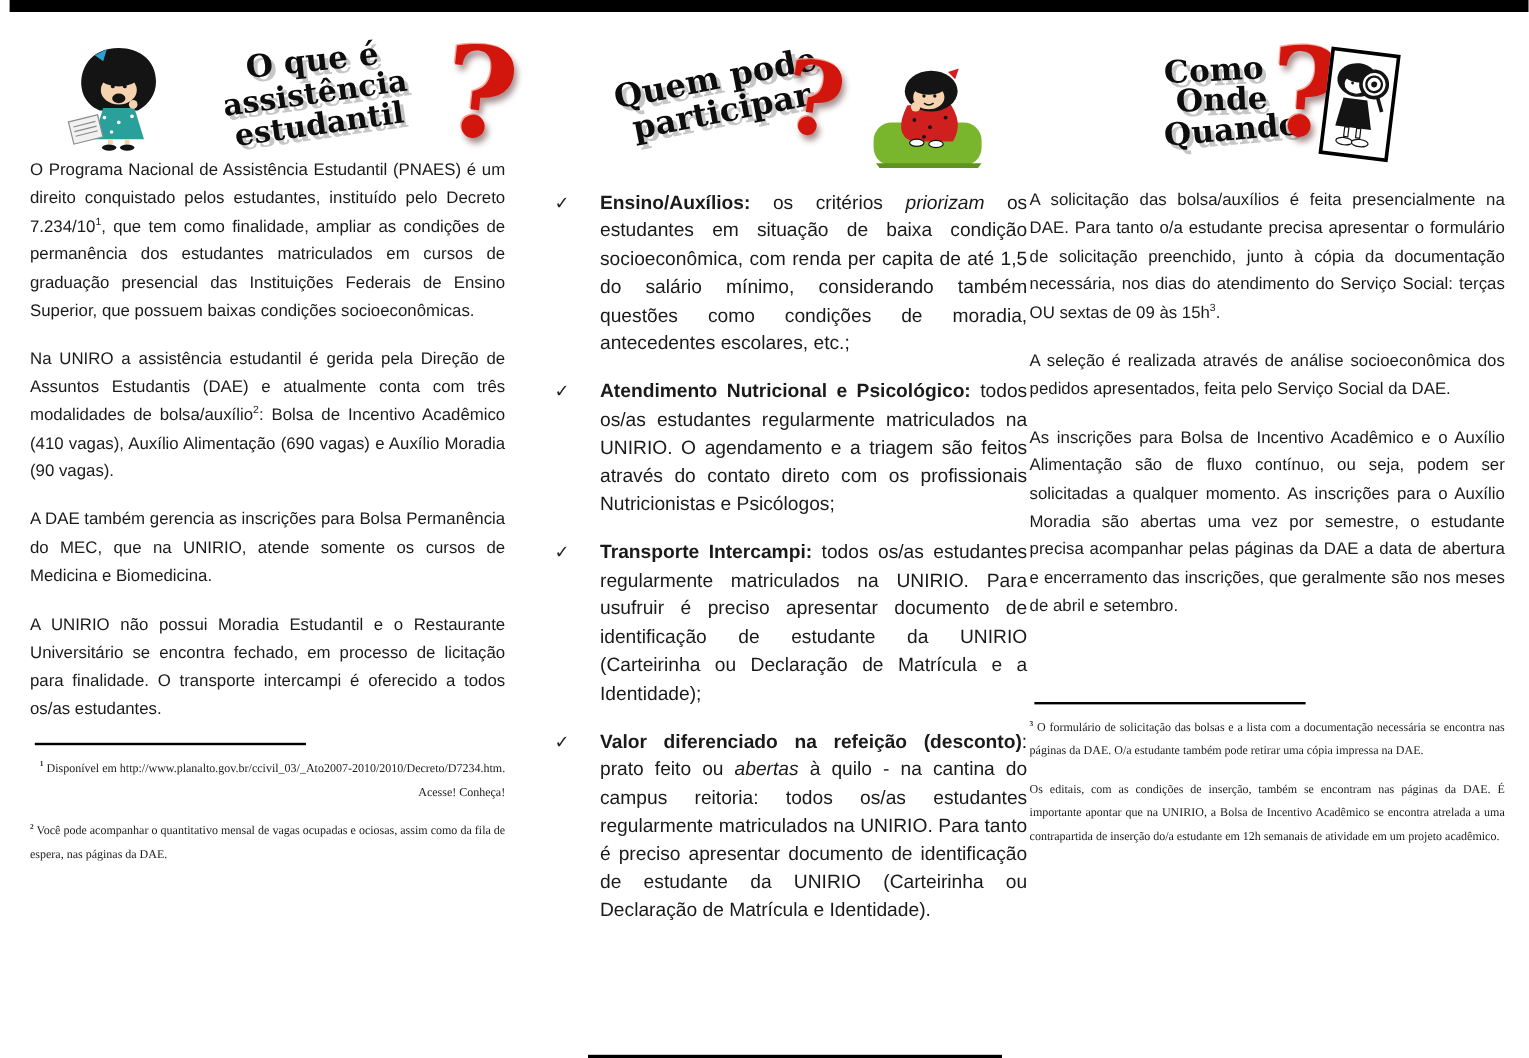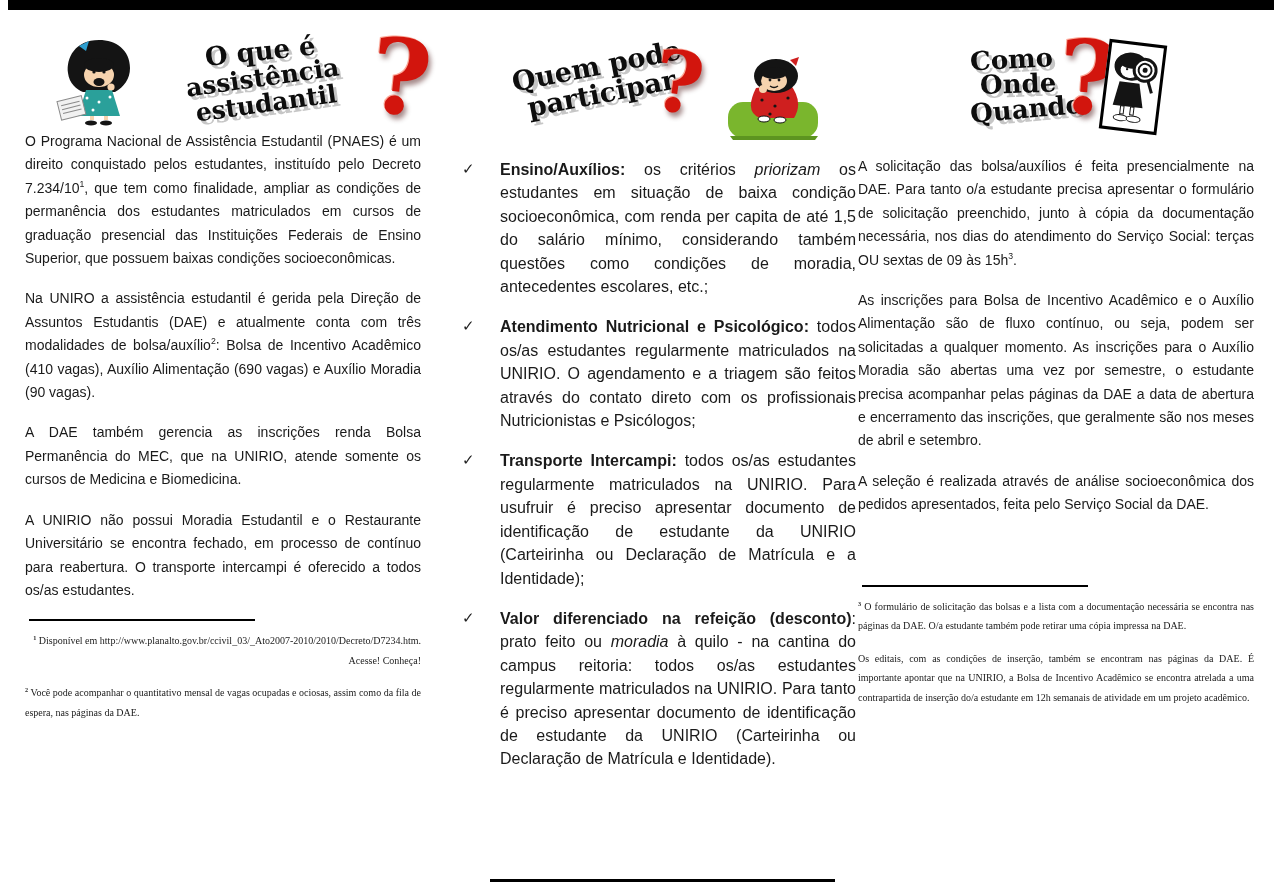--- a/index.html
+++ b/index.html
@@ -98,22 +98,22 @@
       </svg>
       <div class="hdr-title title1">
         <div class="tl1">O que é</div>
         <div class="tl2">assistência estudantil</div>
       </div>
       <div class="qmark q1">?</div>
     </header>
 
     <p class="body-p">O Programa Nacional de Assistência Estudantil (PNAES) é um direito conquistado pelos estudantes, instituído pelo Decreto 7.234/10<sup>1</sup>, que tem como finalidade, ampliar as condições de permanência dos estudantes matriculados em cursos de graduação presencial das Instituições Federais de Ensino Superior, que possuem baixas condições socioeconômicas.</p>
     <p class="body-p">Na UNIRO a assistência estudantil é gerida pela Direção de Assuntos Estudantis (DAE) e atualmente conta com três modalidades de bolsa/auxílio<sup>2</sup>: Bolsa de Incentivo Acadêmico (410 vagas), Auxílio Alimentação (690 vagas) e Auxílio Moradia (90 vagas).</p>
-    <p class="body-p">A DAE também gerencia as inscrições renda Bolsa Permanência do MEC, que na UNIRIO, atende somente os cursos de Medicina e Biomedicina.</p>
-    <p class="body-p">A UNIRIO não possui Moradia Estudantil e o Restaurante Universitário se encontra fechado, em processo de contínuo para reabertura. O transporte intercampi é oferecido a todos os/as estudantes.</p>
+    <p class="body-p">A DAE também gerencia as inscrições para Bolsa Permanência do MEC, que na UNIRIO, atende somente os cursos de Medicina e Biomedicina.</p>
+    <p class="body-p">A UNIRIO não possui Moradia Estudantil e o Restaurante Universitário se encontra fechado, em processo de licitação para finalidade. O transporte intercampi é oferecido a todos os/as estudantes.</p>
 
     <hr class="fn-rule">
     <p class="fn rag"><strong><sup>1</sup></strong> Disponível em http://www.planalto.gov.br/ccivil_03/_Ato2007-2010/2010/Decreto/D7234.htm. Acesse! Conheça!</p>
     <p class="fn"><strong><sup>2</sup></strong> Você pode acompanhar o quantitativo mensal de vagas ocupadas e ociosas, assim como da fila de espera, nas páginas da DAE.</p>
   </section>
 
   <section class="col col2">
     <header class="hdr hdr2">
       <div class="hdr-title title2">
         <div class="tl1">Quem pode</div>
@@ -149,21 +149,21 @@
       <li>
         <span class="check">✓</span>
         <div class="btxt"><strong>Atendimento Nutricional e Psicológico:</strong> todos os/as estudantes regularmente matriculados na UNIRIO. O agendamento e a triagem são feitos através do contato direto com os profissionais Nutricionistas e Psicólogos;</div>
       </li>
       <li>
         <span class="check">✓</span>
         <div class="btxt"><strong>Transporte Intercampi:</strong> todos os/as estudantes regularmente matriculados na UNIRIO. Para usufruir é preciso apresentar documento de identificação de estudante da UNIRIO (Carteirinha ou Declaração de Matrícula e a Identidade);</div>
       </li>
       <li>
         <span class="check">✓</span>
-        <div class="btxt"><strong>Valor diferenciado na refeição (desconto)</strong>: prato feito ou <em>moradia</em> à quilo - na cantina do campus reitoria: todos os/as estudantes regularmente matriculados na UNIRIO. Para tanto é preciso apresentar documento de identificação de estudante da UNIRIO (Carteirinha ou Declaração de Matrícula e Identidade).</div>
+        <div class="btxt"><strong>Valor diferenciado na refeição (desconto)</strong>: prato feito ou <em>abertas</em> à quilo - na cantina do campus reitoria: todos os/as estudantes regularmente matriculados na UNIRIO. Para tanto é preciso apresentar documento de identificação de estudante da UNIRIO (Carteirinha ou Declaração de Matrícula e Identidade).</div>
       </li>
     </ul>
   </section>
 
   <section class="col col3">
     <header class="hdr hdr3">
       <div class="hdr-title title3">
         <span class="tl1">Como</span>
         <span class="tl2">Onde</span>
         <span class="tl3">Quando</span>
@@ -182,20 +182,20 @@
           <path d="M12 38 L32 38 L38 62 L8 62 Z" fill="#141414"></path>
           <rect x="16" y="62" width="3.5" height="8" fill="#fff" stroke="#141414"></rect>
           <rect x="26" y="62" width="3.5" height="8" fill="#fff" stroke="#141414"></rect>
           <ellipse cx="17" cy="74" rx="7" ry="3" fill="#fff" stroke="#141414"></ellipse>
           <ellipse cx="30" cy="74" rx="7" ry="3" fill="#fff" stroke="#141414"></ellipse>
         </svg>
       </div>
     </header>
 
     <p class="body-p">A solicitação das bolsa/auxílios é feita presencialmente na DAE. Para tanto o/a estudante precisa apresentar o formulário de solicitação preenchido, junto à cópia da documentação necessária, nos dias do atendimento do Serviço Social: terças OU sextas de 09 às 15h<sup>3</sup>.</p>
+    <p class="body-p">A seleção é realizada através de análise socioeconômica dos pedidos apresentados, feita pelo Serviço Social da DAE.</p>
     <p class="body-p">As inscrições para Bolsa de Incentivo Acadêmico e o Auxílio Alimentação são de fluxo contínuo, ou seja, podem ser solicitadas a qualquer momento. As inscrições para o Auxílio Moradia são abertas uma vez por semestre, o estudante precisa acompanhar pelas páginas da DAE a data de abertura e encerramento das inscrições, que geralmente são nos meses de abril e setembro.</p>
-    <p class="body-p">A seleção é realizada através de análise socioeconômica dos pedidos apresentados, feita pelo Serviço Social da DAE.</p>
 
     <hr class="fn-rule">
     <p class="fn"><strong><sup>3</sup></strong> O formulário de solicitação das bolsas e a lista com a documentação necessária se encontra nas páginas da DAE. O/a estudante também pode retirar uma cópia impressa na DAE.</p>
     <p class="fn">Os editais, com as condições de inserção, também se encontram nas páginas da DAE. É importante apontar que na UNIRIO, a Bolsa de Incentivo Acadêmico se encontra atrelada a uma contrapartida de inserção do/a estudante em 12h semanais de atividade em um projeto acadêmico.</p>
   </section>
 </div>
 
 </body></html>

